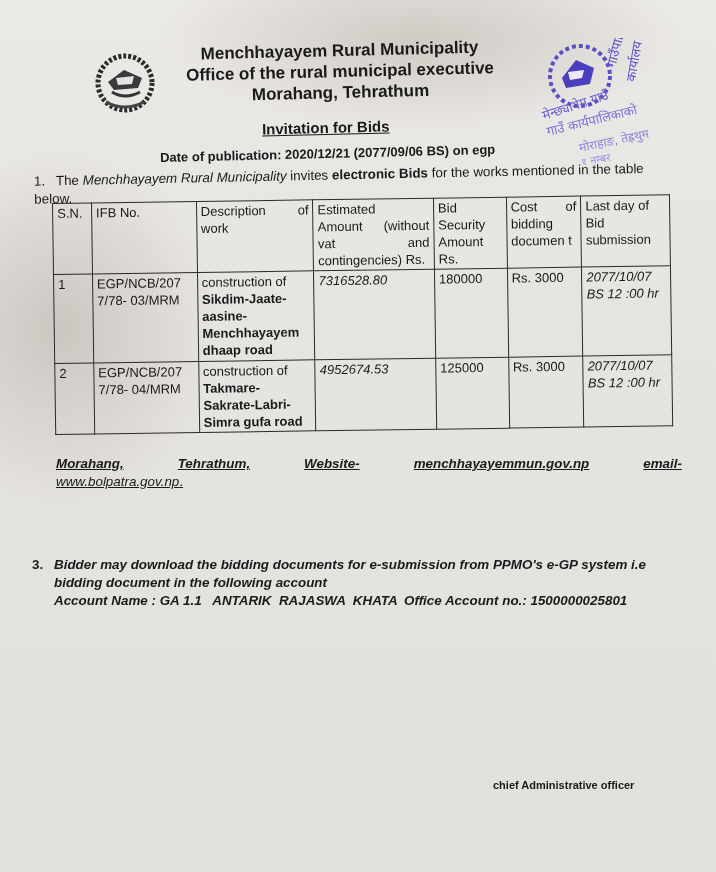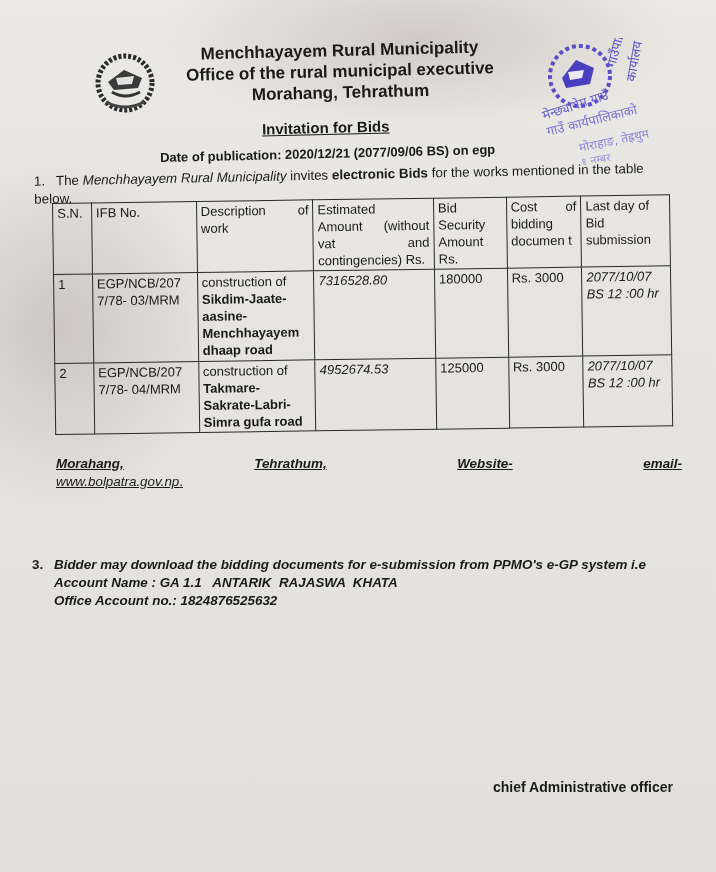--- a/index.html
+++ b/index.html
@@ -44,21 +44,21 @@
     .bold { font-weight: bold; }
     .row1 td { height: 86px; }
     .row2 td { height: 66px; }
 
     .p2 { left: 34px; top: 455px; width: 648px; }
     .p2 .ind { padding-left: 22px; text-decoration: underline; }
     .p3 { left: 32px; top: 556px; width: 650px; font-style: italic; }
     .p3 .ind { padding-left: 22px; }
     .it { font-style: italic; }
     .ul { text-decoration: underline; }
-    .sig { position: absolute; left: 493px; top: 779px; font-weight: bold; font-size: 14px; }
+    .sig { position: absolute; left: 493px; top: 779px; font-weight: bold; font-size: 11px; }
     .spread { display: flex; justify-content: space-between; }
   </style>
 </head>
 <body>
 
 <svg class="emblem" viewBox="0 0 62 62">
   <circle cx="31" cy="31" r="27" fill="none" stroke="#2b2b2b" stroke-width="5" stroke-dasharray="3 2"></circle>
   <path d="M14 30 L30 18 L48 26 L44 36 L20 38 Z" fill="#3a3a3a"></path>
   <path d="M18 40 Q31 48 46 40" fill="none" stroke="#333" stroke-width="3"></path>
   <path d="M22 26 L40 24 L38 32 L24 33 Z" fill="#e4e2df"></path>
@@ -143,28 +143,30 @@
     <td class="bolditalic">2077/10/07 BS 12 :00 hr</td>
   </tr>
 </tbody>
   </table>
 
 <div class="para p2">
   <div class="ind spread">
     <span class="bolditalic">Morahang,</span>
     <span class="bolditalic">Tehrathum,</span>
     <span class="bolditalic">Website-</span>
+    <span class="bolditalic">menchhayayemmun.gov.np</span>
     <span class="bolditalic">email-</span>
   </div>
   <div class="ind">
     <span class="it ul">www.bolpatra.gov.np</span><span>.</span>
   </div>
 </div>
 
 <div class="para p3">
   <div><span class="num bold" style="font-style:normal">3.</span><span class="bold">Bidder may download the bidding documents for e-submission from PPMO's e-GP system i.e</span></div>
-  <div class="ind bold" style="display:flex;flex-direction:column;">
+  <div class="ind bold">bidding document  in  the following account</div>
+  <div class="ind bold" style="display:flex;">
     <span style="white-space:pre; width:350px;">Account Name : GA 1.1   ANTARIK  RAJASWA  KHATA</span>
-    <span>Office Account no.: 1824876525632</span>
+    <span>Office Account no.: 1500000025801</span>
   </div>
 </div>
 
 <div class="sig">chief Administrative officer</div>
 
 </body></html>

